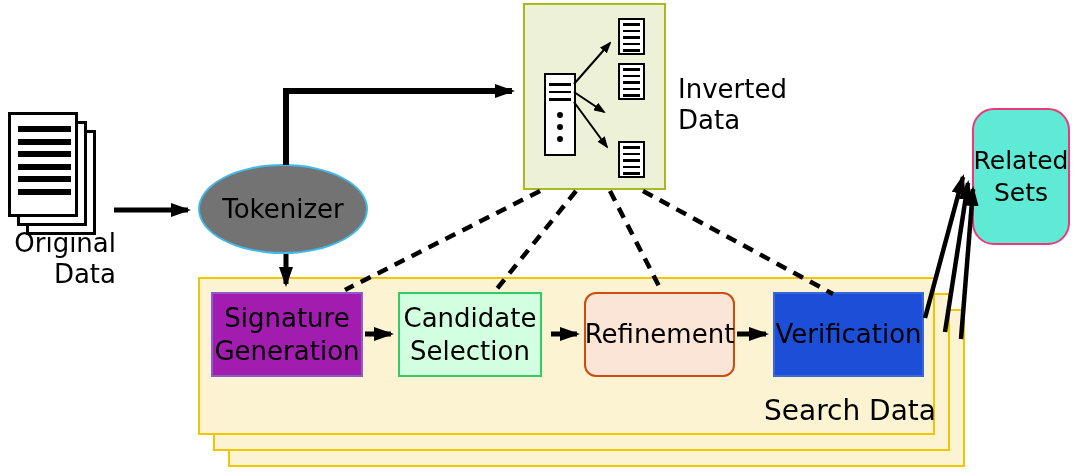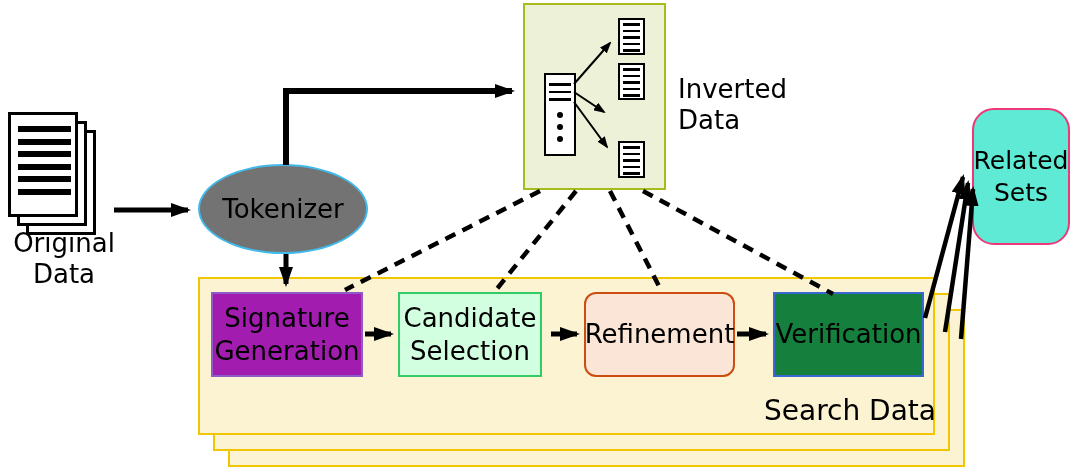--- a/index.html
+++ b/index.html
@@ -62,21 +62,21 @@
       <div class="bars">
           <i></i>
           <i></i>
           <i></i>
           <i></i>
           <i></i>
           <i></i>
         </div>
     </div>
   </div>
-  <div class="abs z2 node-label" style="left:6px;top:228px;width:116px;font-size:26px;line-height:1.18;">Original Data</div>
+  <div class="abs z2 node-label" style="left:0;top:228px;width:116px;font-size:26px;line-height:1.18;text-align:right;">Original Data</div>
 
   <div class="pbox z2" style="left: 198px; top: 164px; width: 170px; height: 90px; border-radius: 50%; background-color: #737373; border-color: rgb(65, 185, 233);">
     <span>Tokenizer</span>
   </div>
 
   <div class="abs z2" style="left: 523px; top: 3px; width: 143px; height: 187px; border: 2px solid rgb(168, 187, 28); background-color: rgb(236, 241, 216);">
     <div class="postings">
       <i></i>
         <i></i>
         <i></i>
@@ -115,21 +115,21 @@
 
   <div class="pbox z3" style="left: 211px; top: 292px; width: 152px; height: 85px; background-color: #a21caf; border-color: rgb(142, 91, 200);">
     <span>Signature Generation</span>
   </div>
   <div class="pbox z3" style="left: 398px; top: 292px; width: 144px; height: 85px; background-color: rgb(210, 255, 223); border-color: rgb(51, 203, 103);">
     <span>Candidate Selection</span>
   </div>
   <div class="pbox z3" style="left: 584px; top: 292px; width: 151px; height: 85px; background-color: rgb(251, 229, 214); border-color: rgb(203, 77, 16); border-radius: 12px;">
     <span class="nowrap">Refinement</span>
   </div>
-  <div class="pbox z3" style="left: 773px; top: 292px; width: 151px; height: 85px; background-color: #15803d; border-color: rgb(58, 104, 210);">
+  <div class="pbox z3" style="left: 773px; top: 292px; width: 151px; height: 85px; background-color: #1d4ed8; border-color: rgb(58, 104, 210);">
     <span class="nowrap">Verification</span>
   </div>
 
   <div class="pbox z3" style="left: 972px; top: 108px; width: 98px; height: 137px; border-radius: 22px; font-size: 25px; background-color: #5eead4; border-color: rgb(239, 54, 119); justify-content: center;">
     <span>Related Sets</span>
   </div>
 
   <svg id="overlay" width="1076" height="476" viewBox="0 0 1076 476">
     <defs>
       <marker id="ah-big" markerUnits="userSpaceOnUse" markerWidth="20" markerHeight="14" viewBox="0 0 20 14" refX="17" refY="7" orient="auto">

